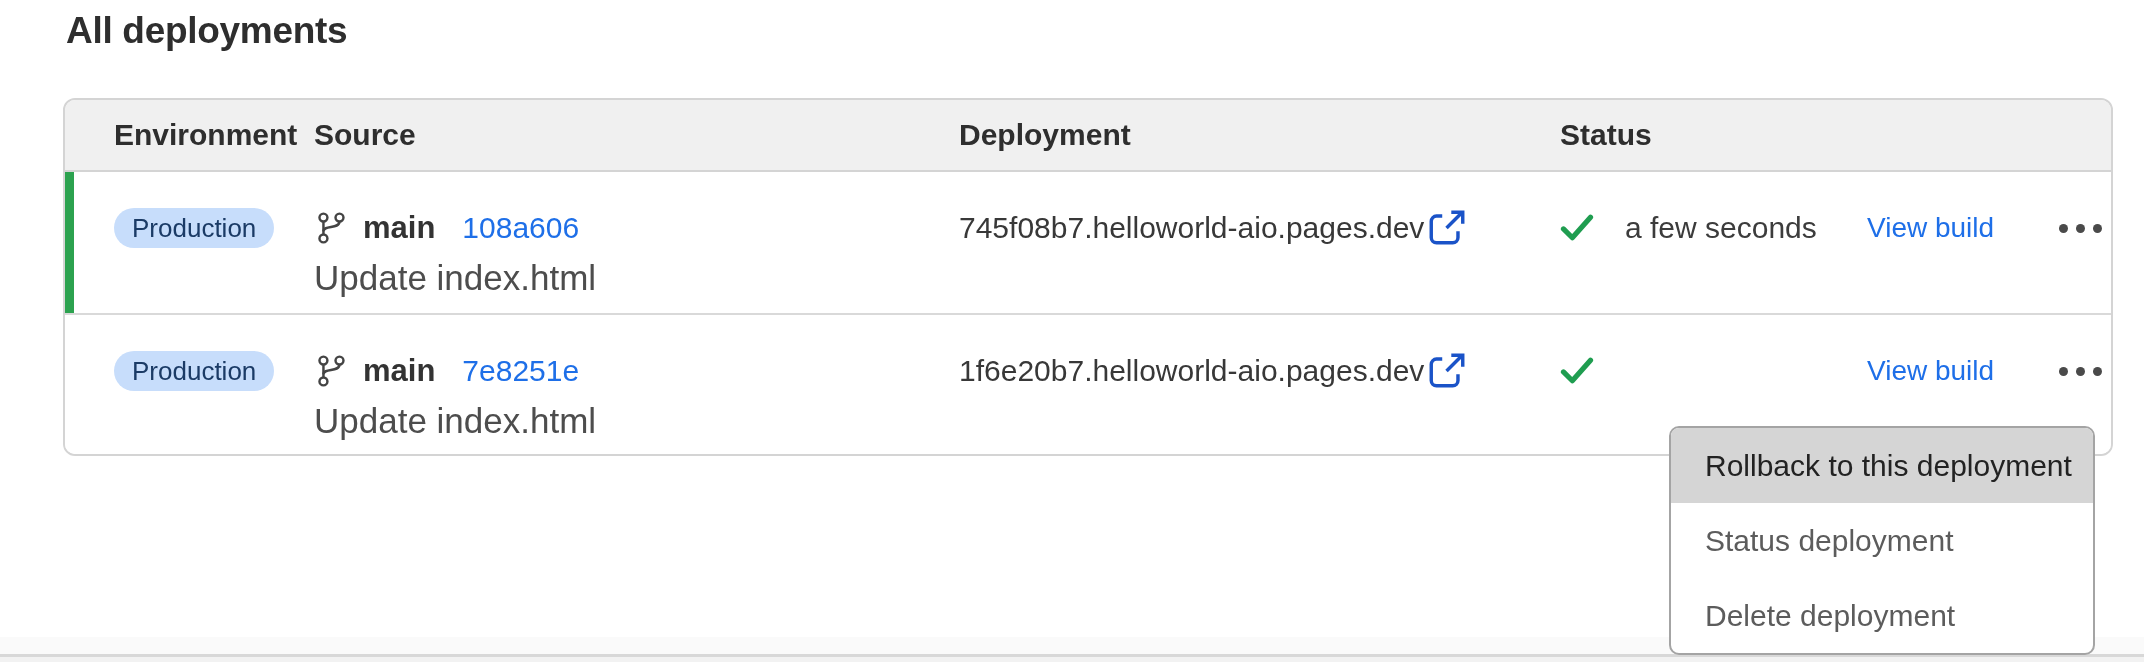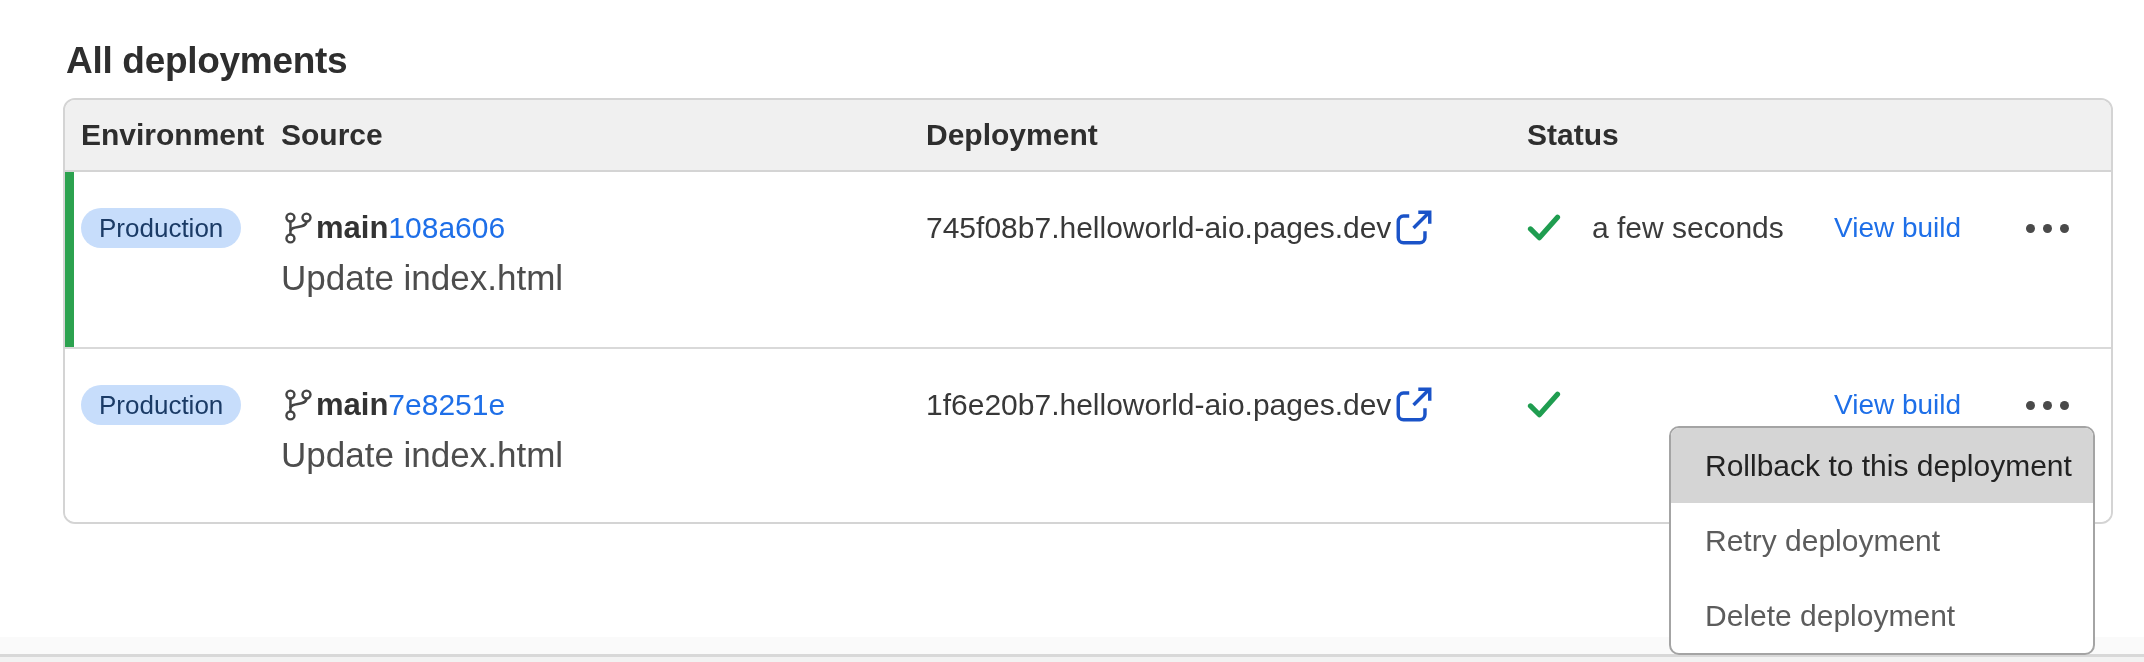--- a/index.html
+++ b/index.html
@@ -6,50 +6,50 @@
   html,body { width:2144px; height:662px; }
   body {
     position:relative;
     background:#ffffff;
     font-family:"Liberation Sans", sans-serif;
     overflow:hidden;
     color:var(--text-dark);
   }
 
   .page-title {
-    position:absolute; left:66px; top:40px;
+    position:absolute; left:66px; top:10px;
     font-size:37px; font-weight:700; letter-spacing:-0.3px;
     color:#2e2e2e; line-height:42px;
   }
 
   .deploy-table {
     position:absolute; left:63px; top:98px; width:2050px;
     background:#ffffff;
     border:2px solid var(--table-border);
     border-radius:12px;
   }
 
   .grid-cols {
     display:grid;
     grid-template-columns:200px 645px 601px 307px 190px 1fr;
-    padding-left:16px;
+    padding-left:49px;
   }
 
   .table-header {
     height:72px;
     background:var(--header-bg);
     border-bottom:2px solid var(--table-border);
     border-radius:10px 10px 0 0;
     align-items:center;
     font-size:30px; font-weight:700; color:#2e2e2e;
   }
 
   .t-row {
     position:relative;
-    height:175px;
+    height:141px;
     padding-top:34px;
     background:#fff;
   }
   .t-row + .t-row { border-top:2px solid #d9d9d9; }
   .t-row:last-child { border-radius:0 0 10px 10px; }
 
   .t-row.active::before {
     content:""; position:absolute; left:0; top:0; bottom:0; width:9px;
     background:var(--green-bar);
   }
@@ -57,22 +57,22 @@
   .line1 { display:flex; align-items:center; height:44px; }
 
   .badge {
     display:inline-flex; align-items:center;
     height:40px; padding:0 18px;
     background:var(--badge-bg); color:var(--badge-text);
     font-size:26px; border-radius:22px; white-space:nowrap;
   }
 
   .branch-icon { width:34px; height:34px; flex:0 0 auto; }
-  .branch-name { font-size:31px; font-weight:700; color:#333333; margin-left:1px; }
-  .commit-link { font-size:30px; color:var(--link-blue); text-decoration:none; cursor:pointer; }
+  .branch-name { font-size:31px; font-weight:700; color:#333333; margin-left:15px; }
+  .commit-link { font-size:30px; color:var(--link-blue); margin-left:27px; text-decoration:none; cursor:pointer; }
   .commit-msg { font-size:35px; color:var(--text-gray); margin-top:13px; line-height:30px; }
 
   .deploy-cell .line1 { gap:2px; }
   .deploy-url { font-size:30px; color:#383838; white-space:nowrap; }
   .ext-icon { width:42px; height:42px; cursor:pointer; flex:0 0 auto; }
 
   .status-cell .line1 { gap:31px; }
   .check-icon { width:34px; height:28px; flex:0 0 auto; }
   .status-time { font-size:30px; color:#3c3c3c; white-space:nowrap; }
 
@@ -219,19 +219,19 @@
         <span class="dot"></span>
           <span class="dot"></span>
           <span class="dot"></span>
       </button>
     </div>
   </div>
 </div>
 
 <div class="context-menu">
   <div class="menu-item highlighted">Rollback to this deployment</div>
-  <div class="menu-item">Retry deployment</div>
+  <div class="menu-item">Status deployment</div>
   <div class="menu-item">Delete deployment</div>
 </div>
 
 <div class="footer-strip"></div>
 <div class="footer-divider"></div>
 <div class="footer-below"></div>
 
 </body></html>

